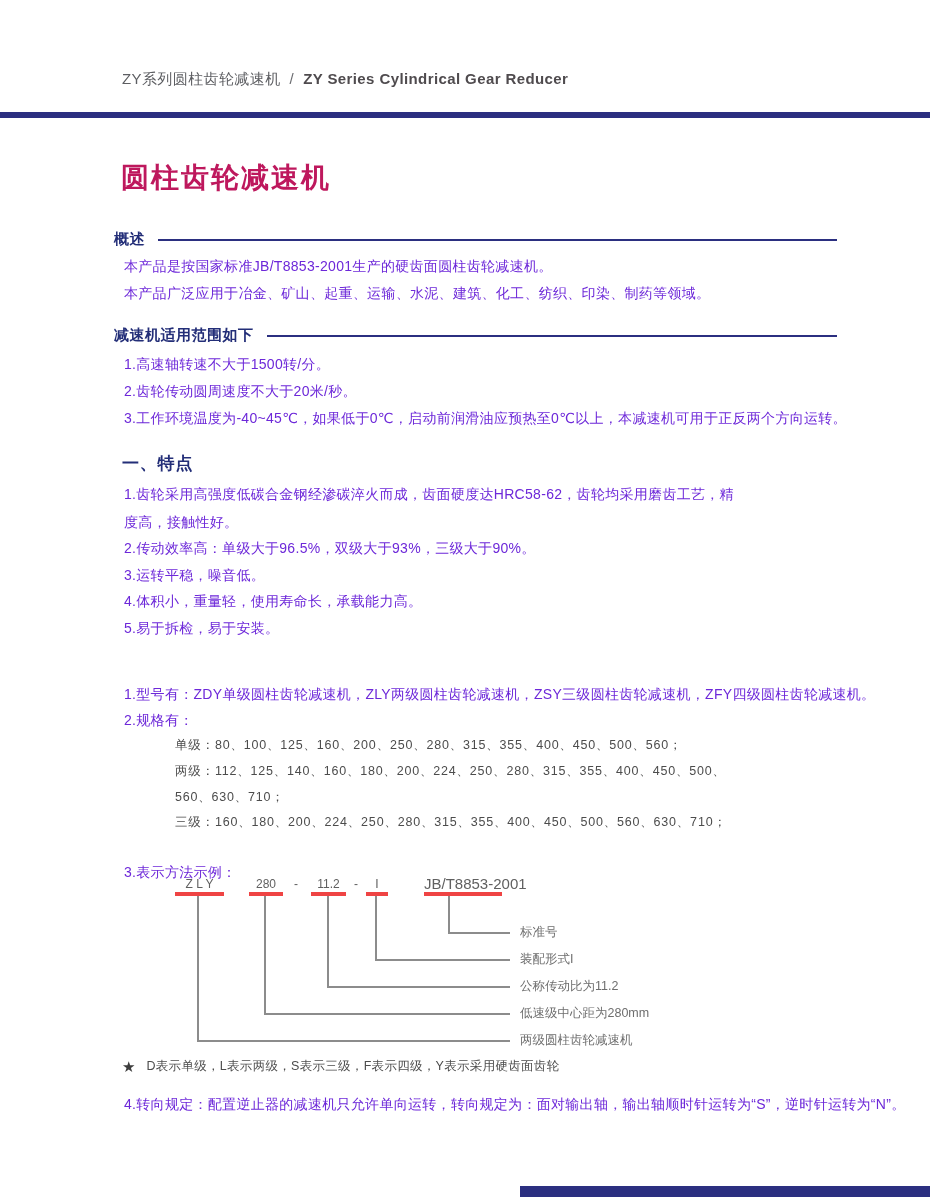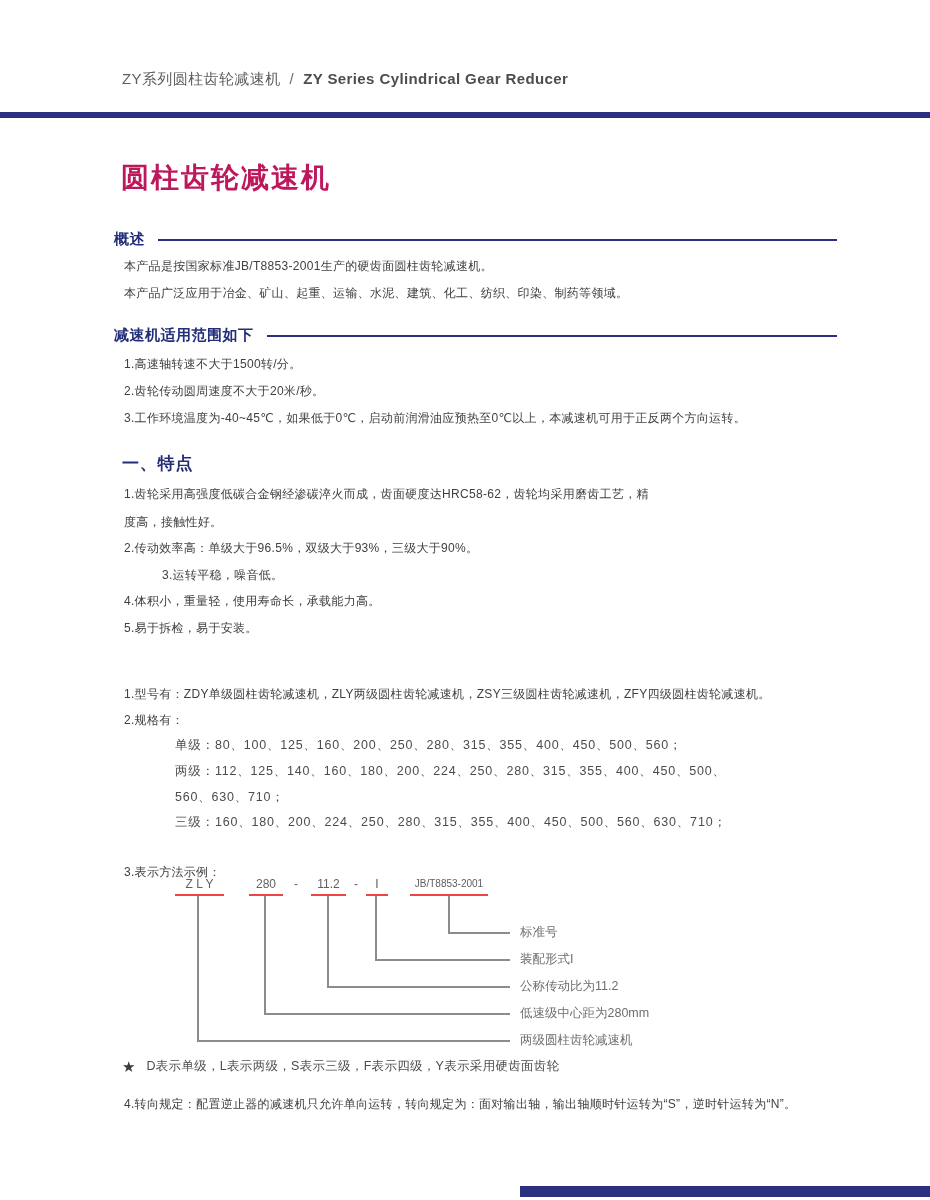--- a/index.html
+++ b/index.html
@@ -17,27 +17,27 @@
   .hdr .sep { color:#6b6c70; margin:0 9px; font-weight:400; }
   .hdr .en { color:#4f4b4e; font-weight:700; }
   .rule { left:0; top:112px; width:930px; height:6px; background:#2b2f80; }
   
   .title { left:121px; top:159px; font-size:28px; font-weight:700; color:#be185d; letter-spacing:2px; }
   
   .sechead { left:114px; width:723px; display:flex; align-items:center;text-align:center; }
   .sechead .txt { font-size:15px; font-weight:700; color:#232e78; white-space:nowrap; letter-spacing:0.5px; }
   .sechead .ln { flex:1; height:2px; background:#2b2f80; margin-left:13px; }
   
-  .body { left:124px; font-size:12px; color:#404040; white-space:nowrap; letter-spacing:0.3px; }
+  .body { left:124px; font-size:14px; color:#6d28d9; white-space:nowrap; letter-spacing:0.3px; }
   .h2 { left:122px; font-size:17px; font-weight:700; color:#232e78; letter-spacing:0.8px; white-space:nowrap; }
   .spec { left:175px; font-size:12.5px; color:#4c4c4c; white-space:nowrap; letter-spacing:0.8px; }
   
   .seg { position:absolute; top:877px; height:19px; font-size:12px; color:#606060;
          text-align:center; line-height:14px; padding-bottom:3px;
-         border-bottom:2px solid #ef4444; white-space:nowrap; }
+         border-bottom:4px solid #ef4444; white-space:nowrap; }
   .seg.nol { border-bottom:none; }
   .vline { position:absolute; width:2px; background:#8c8c8c; }
   .hline { position:absolute; height:2px; background:#8c8c8c; }
   .callout { position:absolute; left:520px; font-size:12.5px; color:#6e6e6e;
              line-height:14px; white-space:nowrap; }
   
   .starrow { left:122px; top:1058px; display:flex; align-items:center; }
   .star { font-size:15px; color:#3d3d3d; margin-right:11px; line-height:16px; }
   .starrow .txt { font-size:12.5px; color:#4c4c4c; white-space:nowrap; letter-spacing:0.3px; }
   .footbar { left:520px; top:1186px; width:410px; height:11px; background:#2b2f80; }
@@ -66,40 +66,40 @@
     <span class="ln"></span>
   </div>
   <div class="abs body" style="top:356px;">1.高速轴转速不大于1500转/分。</div>
   <div class="abs body" style="top:383px;">2.齿轮传动圆周速度不大于20米/秒。</div>
   <div class="abs body" style="top:410px;">3.工作环境温度为-40~45℃，如果低于0℃，启动前润滑油应预热至0℃以上，本减速机可用于正反两个方向运转。</div>
 
   <div class="abs h2" style="top:452px;">一、特点</div>
   <div class="abs body" style="top:486px;">1.齿轮采用高强度低碳合金钢经渗碳淬火而成，齿面硬度达HRC58-62，齿轮均采用磨齿工艺，精</div>
   <div class="abs body" style="top:514px;">度高，接触性好。</div>
   <div class="abs body" style="top:540px;">2.传动效率高：单级大于96.5%，双级大于93%，三级大于90%。</div>
-  <div class="abs body" style="top:567px;margin-left:38px;">3.运转平稳，噪音低。</div>
+  <div class="abs body" style="top:567px;">3.运转平稳，噪音低。</div>
   <div class="abs body" style="top:593px;">4.体积小，重量轻，使用寿命长，承载能力高。</div>
   <div class="abs body" style="top:620px;">5.易于拆检，易于安装。</div>
 
   <div class="abs body" style="top:686px;">1.型号有：ZDY单级圆柱齿轮减速机，ZLY两级圆柱齿轮减速机，ZSY三级圆柱齿轮减速机，ZFY四级圆柱齿轮减速机。</div>
   <div class="abs body" style="top:712px;">2.规格有：</div>
   <div class="abs spec" style="top:737px;">单级：80、100、125、160、200、250、280、315、355、400、450、500、560；</div>
   <div class="abs spec" style="top:763px;">两级：112、125、140、160、180、200、224、250、280、315、355、400、450、500、</div>
   <div class="abs spec" style="top:789px;">560、630、710；</div>
   <div class="abs spec" style="top:814px;">三级：160、180、200、224、250、280、315、355、400、450、500、560、630、710；</div>
 
   <div class="abs body" style="top:864px;">3.表示方法示例：</div>
 
   <div class="seg" style="left:175px;width:49px;">Z L Y</div>
   <div class="seg" style="left:249px;width:34px;">280</div>
   <div class="seg nol" style="left:288px;width:16px;">-</div>
   <div class="seg" style="left:311px;width:35px;">11.2</div>
   <div class="seg nol" style="left:350px;width:12px;">-</div>
   <div class="seg" style="left:366px;width:22px;">I</div>
-  <div class="seg" style="left:410px;width:78px;font-size:10px;">JB/T8853-2001</div>
+  <div class="seg" style="left:424px;width:78px;font-size:15px;">JB/T8853-2001</div>
 
   <div class="vline" style="left:197px;top:896px;height:146px;"></div>
   <div class="vline" style="left:264px;top:896px;height:119px;"></div>
   <div class="vline" style="left:327px;top:896px;height:92px;"></div>
   <div class="vline" style="left:375px;top:896px;height:65px;"></div>
   <div class="vline" style="left:448px;top:896px;height:38px;"></div>
 
   <div class="hline" style="left:448px;top:932px;width:62px;"></div>
   <div class="hline" style="left:375px;top:959px;width:135px;"></div>
   <div class="hline" style="left:327px;top:986px;width:183px;"></div>

